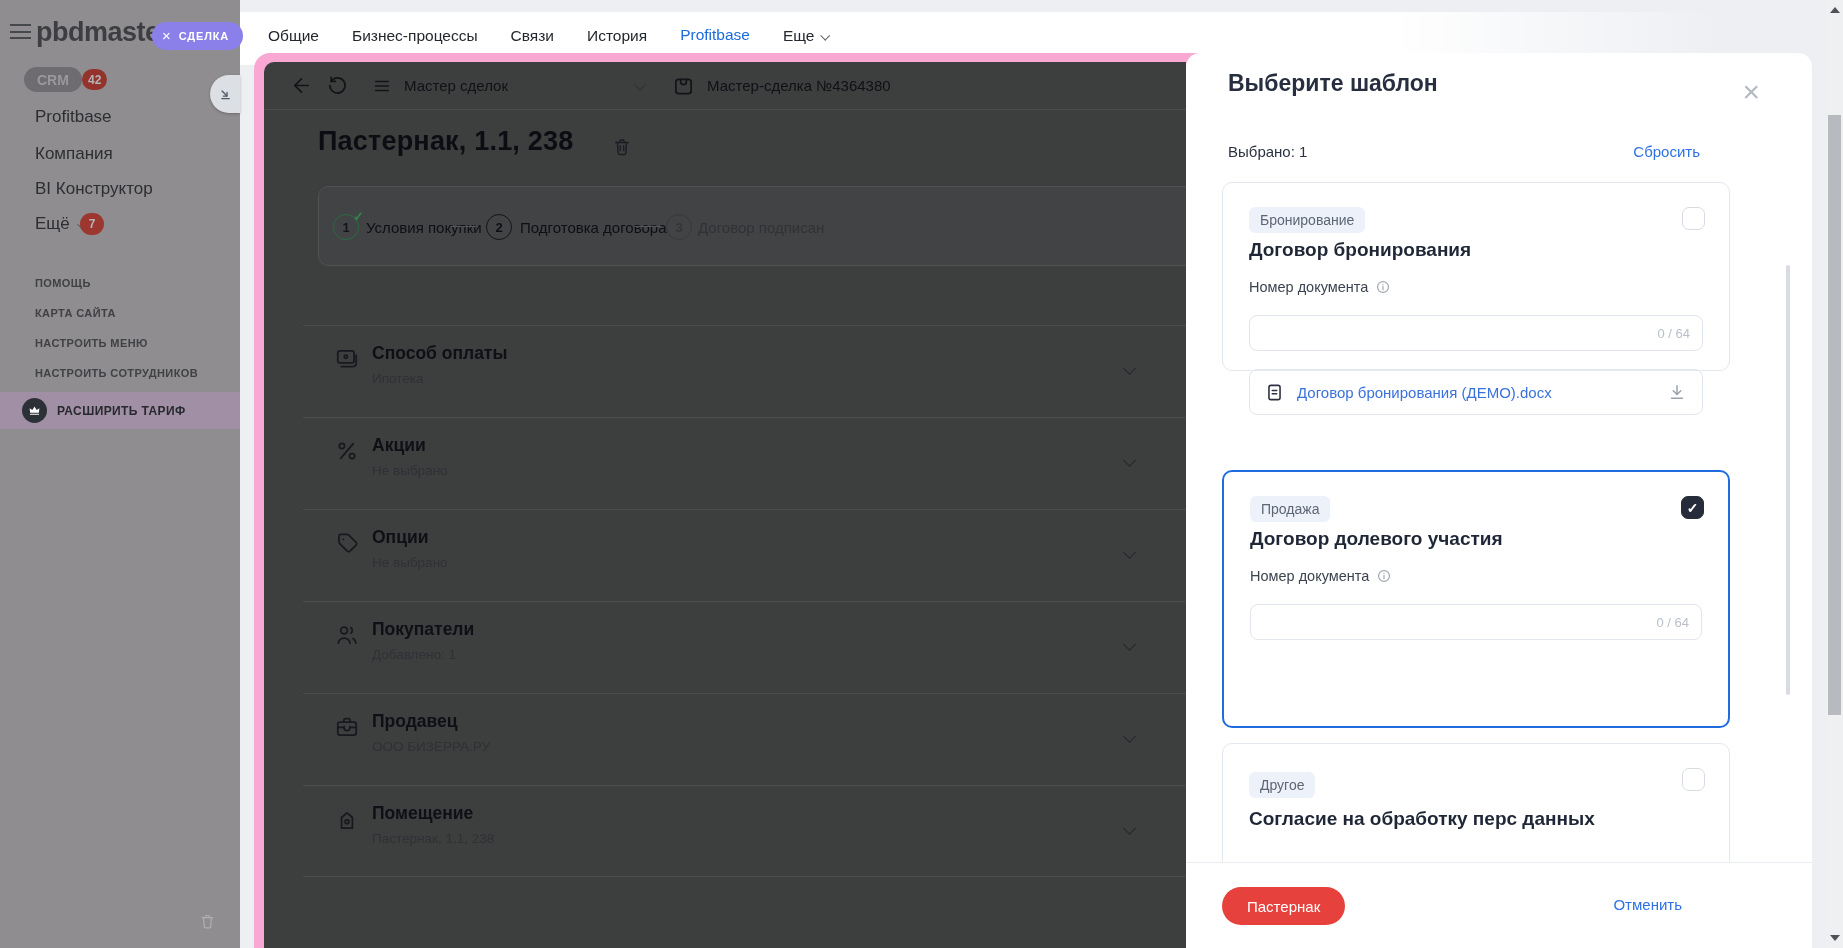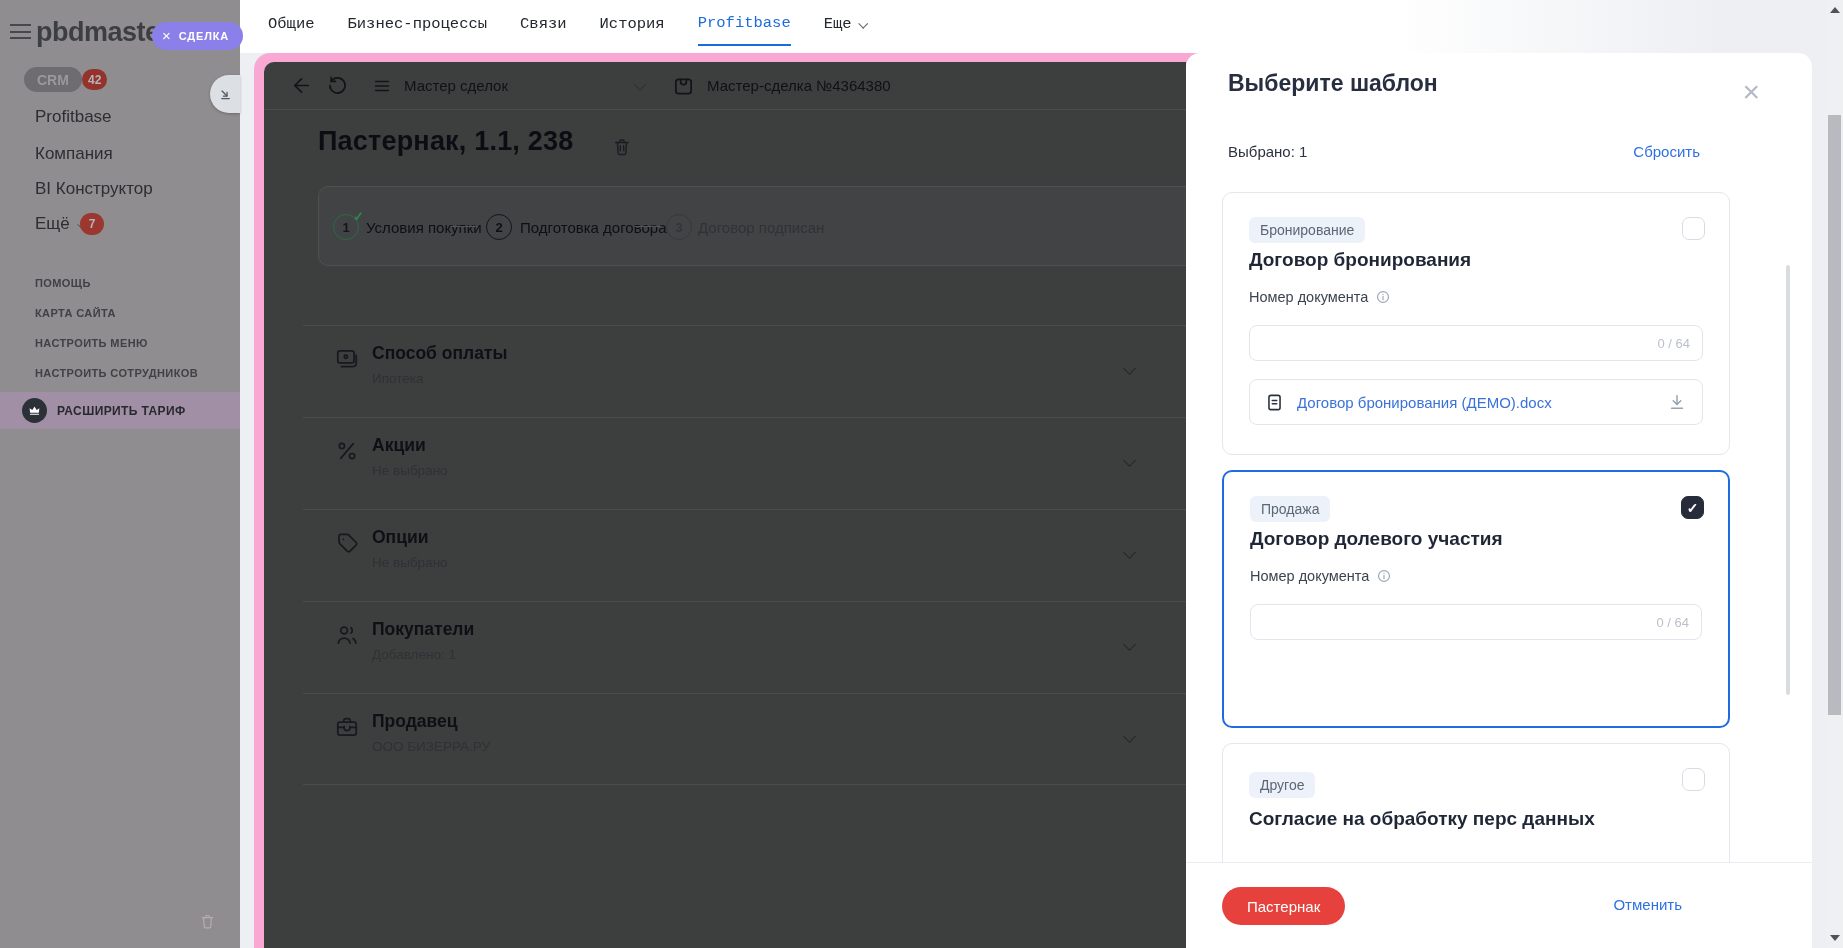--- a/index.html
+++ b/index.html
@@ -2,22 +2,22 @@
 <html><head>
 <meta charset="utf-8">
 <style>
   * { margin:0; padding:0; box-sizing:border-box; }
   html,body { width:1843px; height:948px; }
   body { font-family:"Liberation Sans", sans-serif; background:#edeff3; overflow:hidden; }
   #root { position:relative; width:1843px; height:948px; overflow:hidden; background:#edeff3; }
   svg.ic { display:block; }
 
   
-  .topstrip { position:absolute; left:240px; top:0; width:1586px; height:53px;
-    background:linear-gradient(90deg,#ffffff 0,#ffffff 1150px,#edeff3 1480px); z-index:1;font-family:Liberation Mono, monospace; }
+  .topstrip { position:absolute; left:240px; top:12px; width:1586px; height:53px;
+    background:linear-gradient(90deg,#ffffff 0,#ffffff 1150px,#edeff3 1480px); z-index:1; }
   .tabs { display:flex; align-items:center; gap:33px; padding-left:28px; height:46px; }
   .tab { font-size:15.5px; color:#23272e; cursor:pointer; position:relative; padding:14px 0 12px 0; }
   .tab.active { color:#1a6bdb; border-bottom:2px solid #1a6bdb; }
   .tab-more { display:flex; align-items:center; gap:7px; }
   .chev-tab { width:7px; height:7px; border-right:1.6px solid #5f6368; border-bottom:1.6px solid #5f6368;
     transform:rotate(45deg) translateY(-1px); }
 
   
   .sidebar { position:absolute; left:0; top:0; width:240px; height:948px; background:#8f8d90; z-index:3; }
   .burger { position:absolute; left:10px; top:24px; width:21px; height:15px; }
@@ -90,21 +90,21 @@
   
   .modal { position:absolute; top:0; right:0; bottom:0; width:626px; background:#ffffff; border-radius:14px 14px 0 0; }
   .modal-close { position:absolute; right:52px; top:24px; font-size:30px; line-height:1; color:#b3bac4; cursor:pointer; font-weight:400; }
   .modal-title { position:absolute; left:42px; top:17px; font-size:23px; font-weight:600; color:#272e3f; }
   .selected-label { position:absolute; left:42px; top:90px; font-size:15px; color:#2c3340; }
   .reset-link { position:absolute; right:112px; top:90px; font-size:15px; color:#2f71e4; cursor:pointer; }
   .modal-body { position:absolute; left:0; right:0; top:0; bottom:86px; overflow:hidden; }
 
   .tpl-card { position:absolute; left:36px; width:508px; background:#fff; border:1px solid #e3e7ee; border-radius:10px; }
   .tpl-card.selected { border:2px solid #1f6be0; }
-  .card-1 { top:139px; height:263px; }
+  .card-1 { top:129px; height:189px; }
   .card-2 { top:417px; height:258px; }
   .card-3 { top:690px; height:175px; }
   .tpl-badge { position:absolute; left:26px; top:24px; padding:5px 11px; background:#edf2fa; border-radius:6px;
     font-size:14px; color:#5d6675; }
   .card-3 .tpl-badge { top:28px; }
   .tpl-check { position:absolute; right:24px; top:24px; width:23px; height:23px; border:1.5px solid #d7dce4;
     border-radius:7px; background:#fff; cursor:pointer; display:flex; align-items:center; justify-content:center; }
   .tpl-check.checked { background:#272c3a; border-color:#272c3a; }
   .tpl-check .mark { color:#fff; font-size:14px; font-weight:700; display:none; line-height:1; }
   .tpl-check.checked .mark { display:block; }
@@ -331,20 +331,31 @@
           <span class="acc-ic">
             <svg class="ic" width="26" height="26" viewBox="0 0 24 24" fill="none" stroke="currentColor" stroke-width="1.6" stroke-linecap="round" stroke-linejoin="round">
               <rect x="3.5" y="7.5" width="17" height="12" rx="2"></rect>
               <path d="M9 7.5V6a1.8 1.8 0 0 1 1.8-1.8h2.4A1.8 1.8 0 0 1 15 6v1.5"></path>
               <path d="M3.5 12.3h5.8M14.7 12.3h5.8"></path>
                 <path d="M9.3 11.5v1.2a2.7 2.7 0 0 0 5.4 0v-1.2"></path>
             </svg>
           </span>
           <div class="acc-title">Продавец</div>
           <div class="acc-sub">ООО БИЗЕРРА.РУ</div>
+          <span class="acc-chev"></span>
+        </div>
+        <div class="acc-row">
+          <span class="acc-ic">
+            <svg class="ic" width="26" height="26" viewBox="0 0 24 24" fill="none" stroke="currentColor" stroke-width="1.6" stroke-linecap="round" stroke-linejoin="round">
+              <path d="M7 20.5V10.6L12 6.3l5 4.3v9.9z"></path>
+                <rect x="10.4" y="12.8" width="3.2" height="3.4" rx="0.7"></rect>
+            </svg>
+          </span>
+          <div class="acc-title">Помещение</div>
+          <div class="acc-sub">Пастернак, 1.1, 238</div>
           <span class="acc-chev"></span>
         </div>
       </div>
     </div>
 
     <aside class="modal">
       <span class="modal-close">×</span>
       <div class="modal-body">
         <h2 class="modal-title">Выберите шаблон</h2>
         <div class="selected-label">Выбрано: 1</div>

